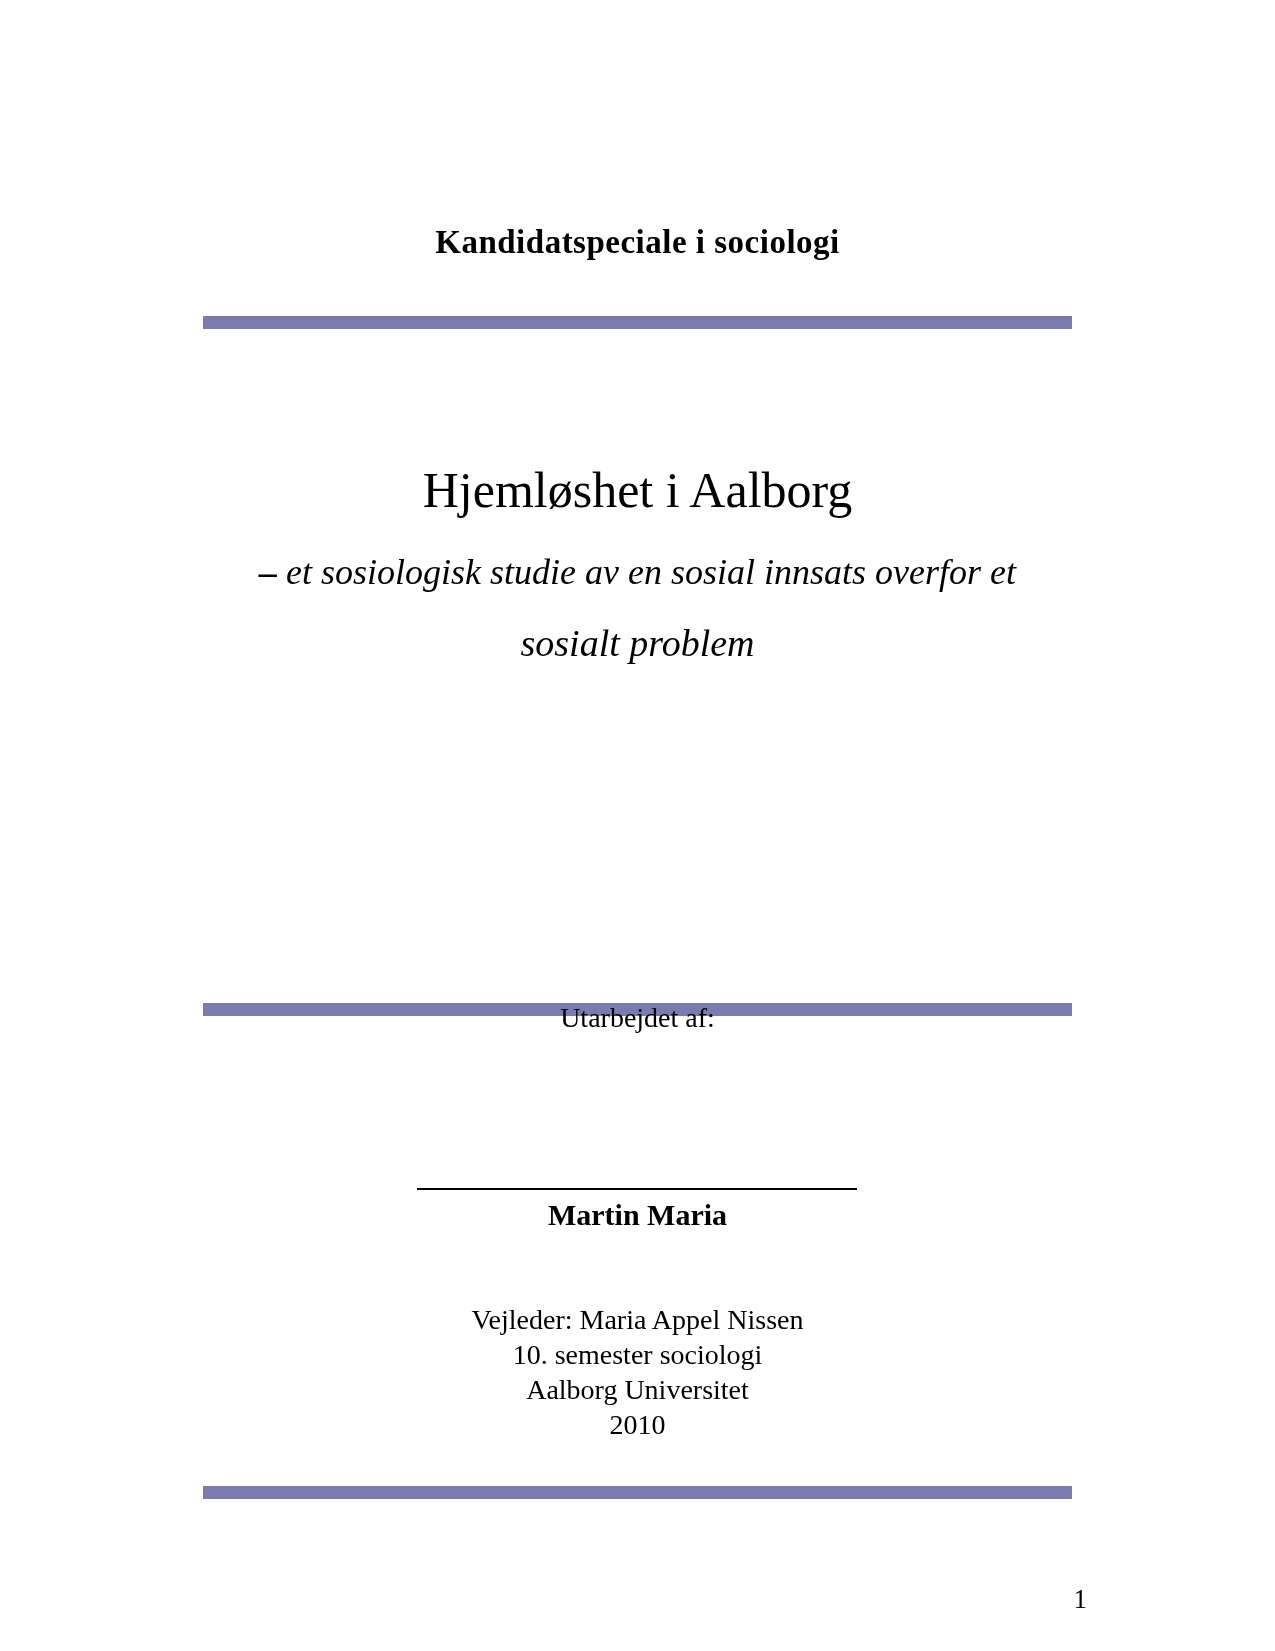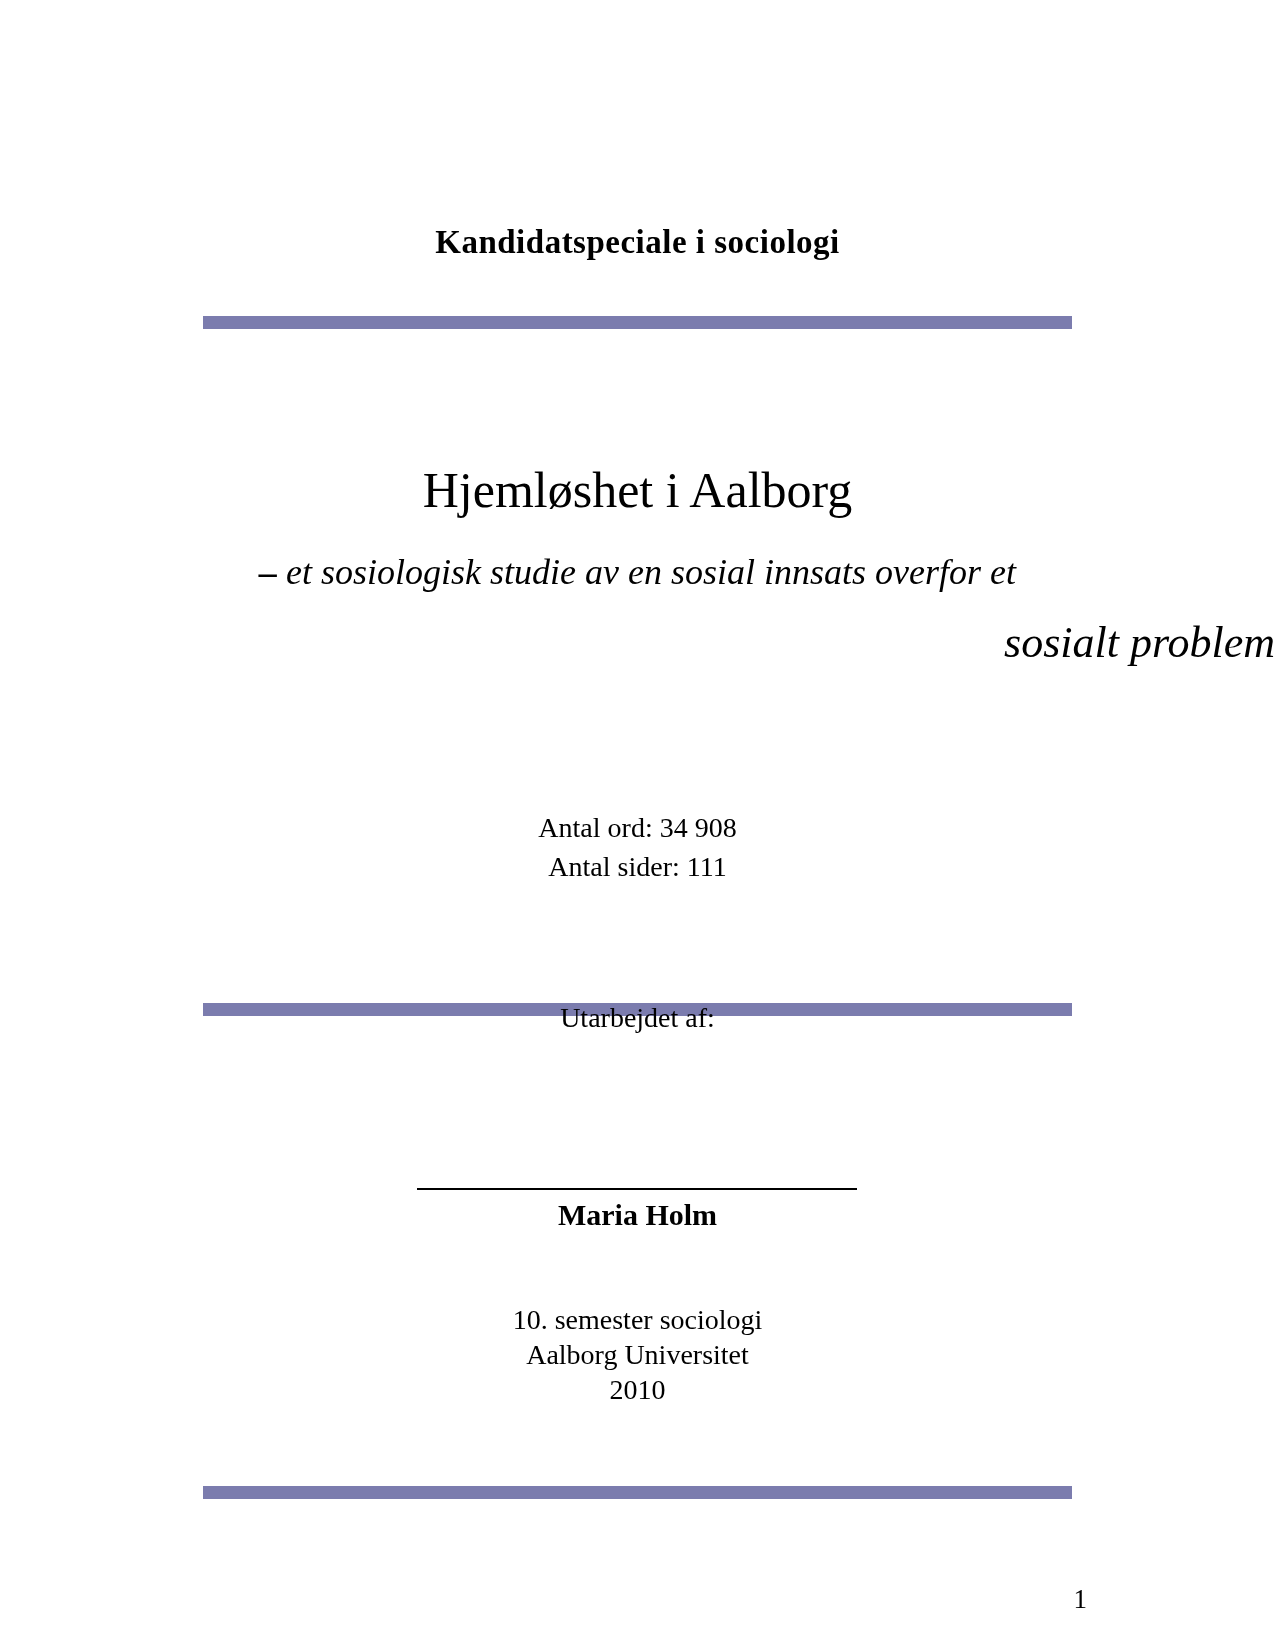--- a/index.html
+++ b/index.html
@@ -45,24 +45,23 @@
     line-height: 62px;
   }
   .subtitle-1 {
     top: 512px;
     font-size: 36px;
     font-style: italic;
     line-height: 48px;
   }
   .subtitle-2 {
     top: 583px;
-    font-size: 44px;
+    font-size: 38px;
     font-style: italic;
     line-height: 48px;
-    text-align: right;
   }
   .subtitle-dash {
     font-weight: bold;
   }
   .counts {
     top: 772px;
     font-size: 28px;
     line-height: 39px;
   }
   .prepared-by {
@@ -109,36 +108,33 @@
 
   <div class="center-block subtitle-1">
     <span class="subtitle-dash">–</span>
     <span>et sosiologisk studie av en sosial innsats overfor et</span>
   </div>
 
   <div class="center-block doc-title">Hjemløshet i Aalborg</div>
 
   <div class="center-block subtitle-2">sosialt problem</div>
 
-  <div class="center-block counts">
-    <div>Antal ord: 34 908</div>
-    <div>Antal sider: 111</div>
-  </div>
 
   <div class="accent-bar bar-2"></div>
 
   <div class="center-block prepared-by">Utarbejdet af:</div>
 
   <div class="signature-line"></div>
 
   <div class="center-block author-block">
-    <div class="author-name">Maria Holm</div>
+    <div class="author-name">Martin Maria</div>
   </div>
 
   <div class="center-block supervisor-block">
+    <div>Vejleder: Maria Appel Nissen</div>
     <div>10. semester sociologi</div>
     <div>Aalborg Universitet</div>
     <div>2010</div>
   </div>
 
   <div class="accent-bar bar-3"></div>
 
   <div class="page-number">1</div>
 
 </div>

